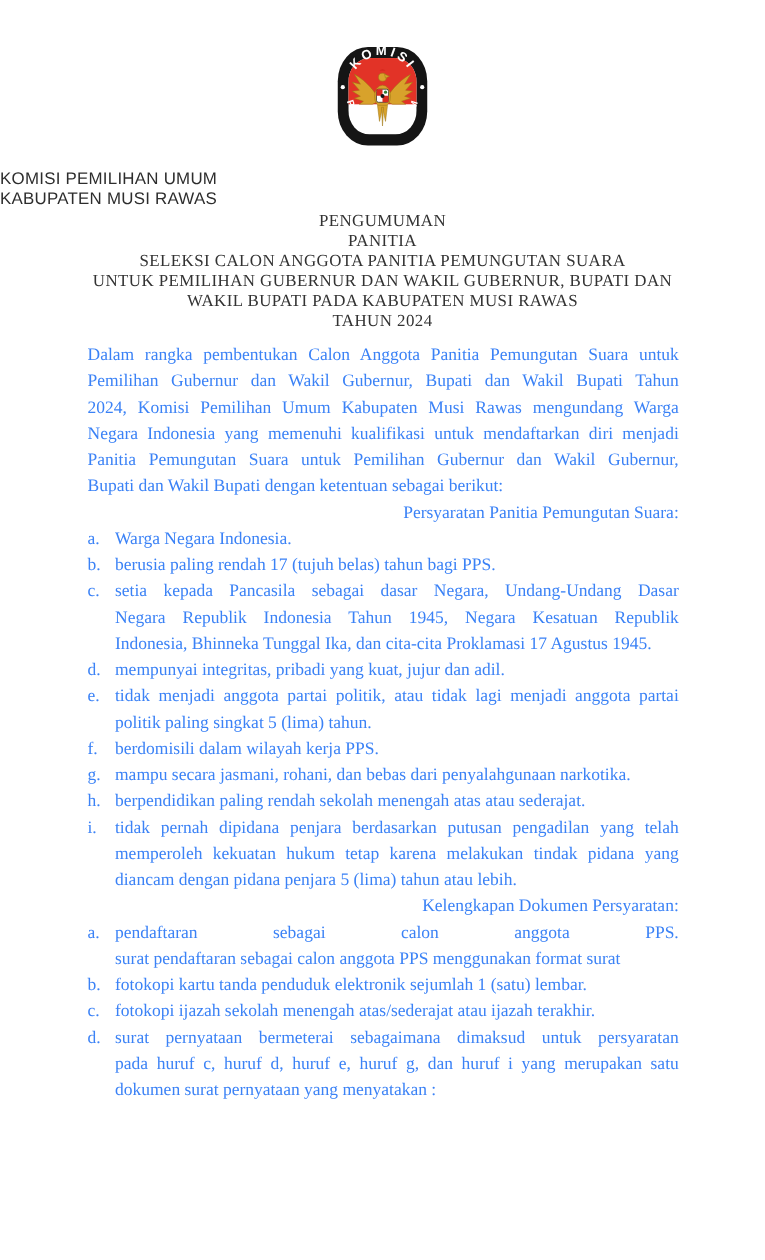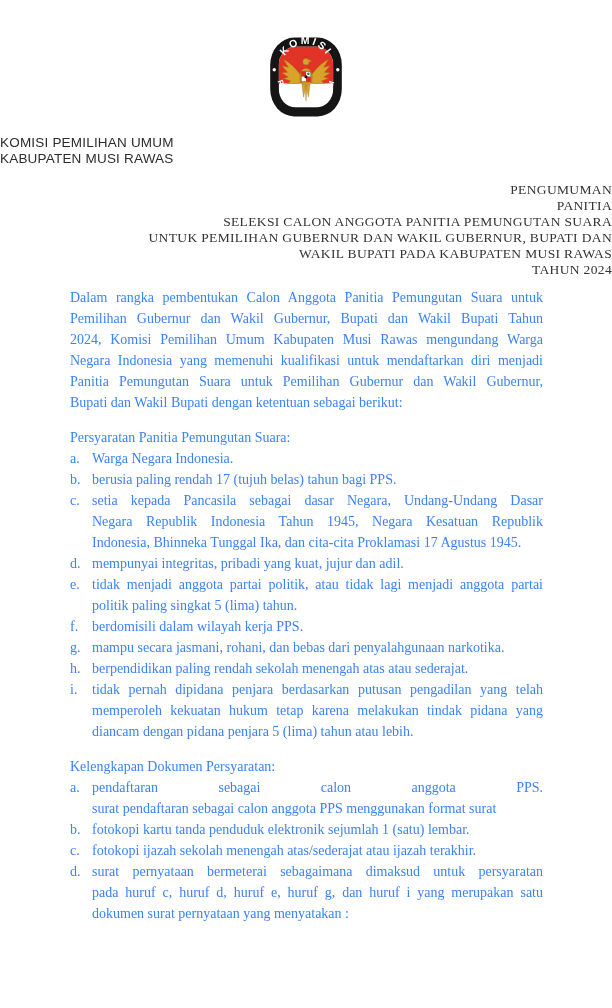--- a/index.html
+++ b/index.html
@@ -32,39 +32,39 @@
   .logo-dot{fill:#ffffff;}
   
   .org-header{
     margin-top:17px;
     text-align:left;
     font-family:"Liberation Sans", sans-serif;
     font-size:13.5px;line-height:16px;
     color:#2d2d2d;letter-spacing:0.2px;
   }
   .doc-title{
-    margin-top:15px;
-    text-align:right;
+    margin-top:2px;
+    text-align:center;
     font-size:13.5px;line-height:16px;
     color:#333333;letter-spacing:0.35px;
   }
   
   .content{
     margin:9px 69px 0 70px; 
     font-size:14px;line-height:21px;
     color:#3b82f6;
   }
   .lines .jline{
     text-align:justify;
     text-align-last:justify;
   }
   .lines .jline:last-child{
     text-align-last:left;
   }
-  .section-heading{text-align:left;margin-top:14px;}
+  .section-heading{text-align:right;}
   .li{display:flex;}
   .li .marker{flex:0 0 22px;width:22px;}
   .li .li-lines{flex:1;min-width:0;}
 </style>
 </head>
 <body>
 
 <div class="page">
 
   <div class="logo-wrap">

